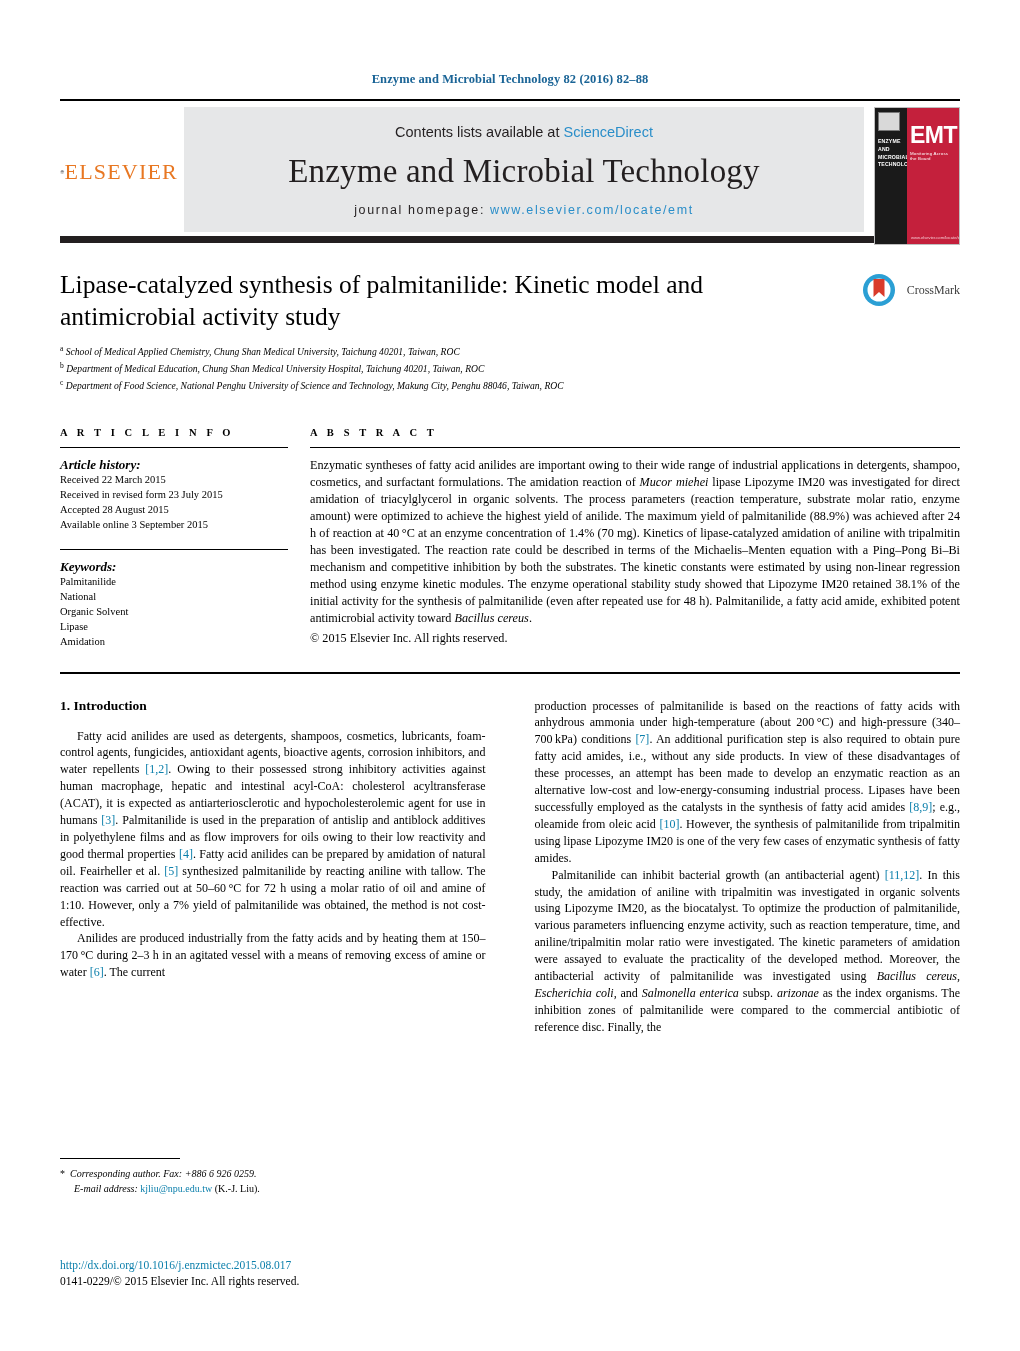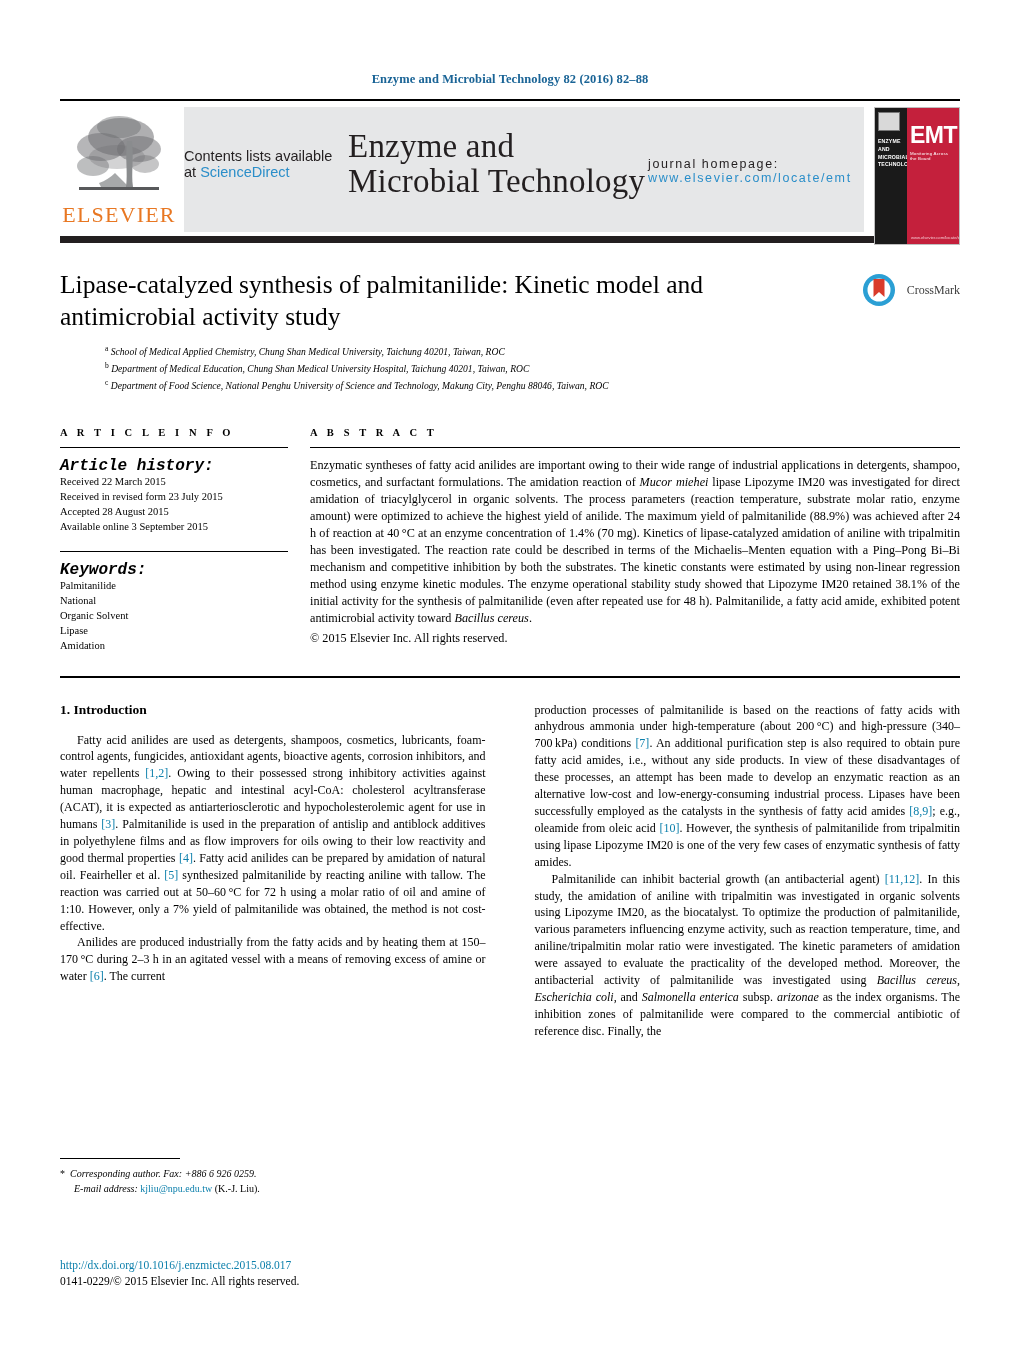--- a/index.html
+++ b/index.html
@@ -39,40 +39,40 @@
     border-top: 2px solid #000;
     padding-top: 6px;
     display: flex;
     align-items: stretch;
     height: 125px;
   }
   .elsevier-logo {
     width: 118px;
     flex: 0 0 118px;
     display: flex;
-    flex-direction: column;
+    flex-direction: row;
     align-items: center;
     justify-content: flex-start;
     padding-top: 4px;
   }
   .tree-svg { display:block; }
   .elsevier-word {
     font-family: "Liberation Serif", serif;
     color: #E87722;
     font-size: 22px;
     letter-spacing: 1.2px;
     line-height: 1;
     margin-top: 1px;
   }
   .journal-band {
     flex: 1 1 auto;
     background: #e6e7e8;
     margin: 0 10px 0 6px;
     display: flex;
-    flex-direction: row;
+    flex-direction: column;
     align-items: center;
     justify-content: center;
     padding: 6px 0 4px 0;
   }
   .contents-line {
     font-family: "Liberation Sans", sans-serif;
     font-size: 14.5px;
     color: #231f20;
     margin-bottom: 14px;
   }
@@ -184,21 +184,20 @@
     color: #000;
   }
   .authors sup { color: #0b7fab; font-size: 10px; font-weight: bold; }
   .affils {
     margin-top: 10px;
     font-family: "Liberation Serif", serif;
     font-style: italic;
     font-size: 9.6px;
     line-height: 1.62;
     color: #000;
-    margin-left: 45px;
   }
   .affils sup { font-style: normal; font-size: 7.5px; }
 
   .crossmark {
     position: absolute;
     right: 0px;
     top: 4px;
     display: flex;
     align-items: center;
     gap: 11px;
@@ -227,24 +226,24 @@
     font-size: 10.5px;
     font-weight: bold;
     letter-spacing: 3.6px;
     margin-bottom: 9px;
   }
   .hr-thin {
     border-top: 1px solid #000;
     margin-bottom: 9px;
   }
   .info-sub {
-    font-family: Liberation Mono, monospace;
+    font-family: Liberation Serif, serif;
     font-style: italic;
     font-weight: bold;
-    font-size: 16px;
+    font-size: 13px;
   }
   .info-line {
     font-family: "Liberation Serif", serif;
     font-size: 10.5px;
     line-height: 1.42;
   }
   .info-gap { height: 16px; }
   .abstract-body {
     font-family: "Liberation Serif", serif;
     font-size: 12.2px;

